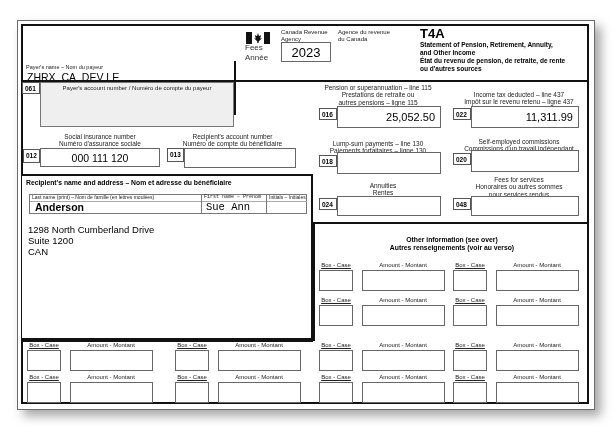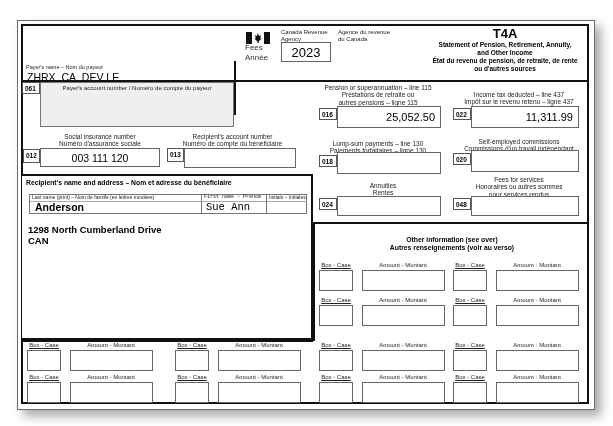--- a/index.html
+++ b/index.html
@@ -37,42 +37,42 @@
   </svg>
 </div>
 <div class="abs" style="left:245px;top:43px;font-size:8px;color:#333;line-height:1.2;">
   <div>Fees</div>
   <div>Année</div>
 </div>
 <div class="abs tiny" style="left:281px;top:29px;width:50px;font-size:6px;">Canada Revenue Agency</div>
 <div class="abs tiny" style="left:338px;top:29px;width:56px;font-size:6px;">Agence du revenue du Canada</div>
 <div class="abs field" style="left:281px;top:42px;width:50px;height:20px;font-size:13px;text-align:center;line-height:19px;">2023</div>
 
-<div class="abs" style="left:420px;top:27px;width:170px;text-align:center;">
+<div class="abs" style="left:420px;top:27px;width:170px;">
   <div style="font-size:13px;font-weight:bold;line-height:14px;">T4A</div>
   <div style="font-size:6.5px;font-weight:bold;line-height:8px;">Statement of Pension, Retirement, Annuity,</div>
   <div style="font-size:6.5px;font-weight:bold;line-height:8px;">and Other Income</div>
   <div style="font-size:6.5px;font-weight:bold;line-height:8px;">État du revenu de pension, de retraite, de rente</div>
   <div style="font-size:6.5px;font-weight:bold;line-height:8px;">ou d'autres sources</div>
 </div>
 
 <div class="abs hline" style="left:22px;top:80px;width:212px;"></div>
 <div class="abs hline" style="left:234px;top:80px;width:354px;"></div>
 
 <div class="abs boxnum" style="left:22px;top:82px;width:18px;height:12px;">061</div>
 <div class="abs" style="left:40px;top:82px;width:194px;height:45px;background:#efefef;border:1px solid #777;box-sizing:border-box;">
   <div class="tiny" style="text-align:center;margin-top:2px;font-size:6px;">Payer's account number / Numéro de compte du payeur</div>
 </div>
 
 <div class="abs lbl" style="left:40px;top:133px;width:120px;">
   <div>Social insurance number</div>
   <div>Numéro d'assurance sociale</div>
 </div>
 <div class="abs boxnum" style="left:23px;top:149px;width:17px;height:14px;">012</div>
-<div class="abs field" style="left:40px;top:148px;width:120px;height:19px;font-size:10.5px;text-align:center;line-height:18px;">003 111 120</div>
+<div class="abs field" style="left:40px;top:148px;width:120px;height:19px;font-size:10.5px;text-align:center;line-height:18px;">000 111 120</div>
 
 <div class="abs lbl" style="left:170px;top:133px;width:125px;">
   <div>Recipient's account number</div>
   <div>Numéro de compte du bénéficiaire</div>
 </div>
 <div class="abs boxnum" style="left:167px;top:148px;width:17px;height:14px;">013</div>
 <div class="abs field" style="left:184px;top:148px;width:112px;height:20px;"></div>
 
 <div class="abs small" style="left:318px;top:84px;width:120px;">
   <div>Pension or superannuation – line 115</div>
@@ -127,22 +127,23 @@
     </div>
     <div class="abs" style="left:172px;top:0;width:64px;height:18px;border-right:1px solid #777;font-family:Liberation Mono, monospace;">
       <div class="tiny" style="border-bottom:1px solid #aaa;padding-left:2px;font-size:5px;">First name – Prénom</div>
       <div style="font-size:10.5px;padding-left:4px;line-height:11px;">Sue Ann</div>
     </div>
     <div class="abs" style="left:237px;top:0;width:40px;height:18px;">
       <div class="tiny" style="border-bottom:1px solid #aaa;padding-left:2px;font-size:5px;white-space:nowrap;overflow:hidden;">Initials – Initiales</div>
       <div style="font-size:10.5px;padding-left:4px;line-height:11px;"></div>
     </div>
   </div>
-  <div class="abs" style="left:6px;top:48px;font-size:9.5px;line-height:11px;font-weight:bold;">
+  <div class="abs" style="left:6px;top:48px;font-size:9.5px;line-height:11px;">
     <div>1298 North Cumberland Drive</div>
+    <div>Suite 1200</div>
     <div>CAN</div>
   </div>
 </div>
 
 <div class="abs" style="left:313px;top:222px;width:276px;height:119px;border-top:2px solid #111;border-left:2px solid #111;box-sizing:border-box;">
   <div class="abs" style="left:0;top:12px;width:274px;text-align:center;font-size:6.8px;font-weight:bold;line-height:8px;">
     <div>Other information (see over)</div>
     <div>Autres renseignements (voir au verso)</div>
   </div>
 </div>

